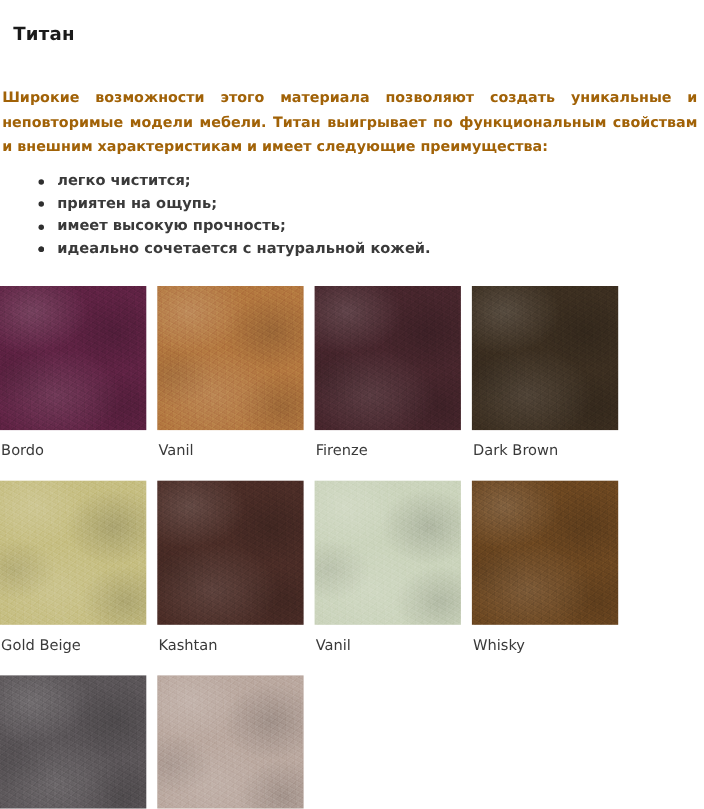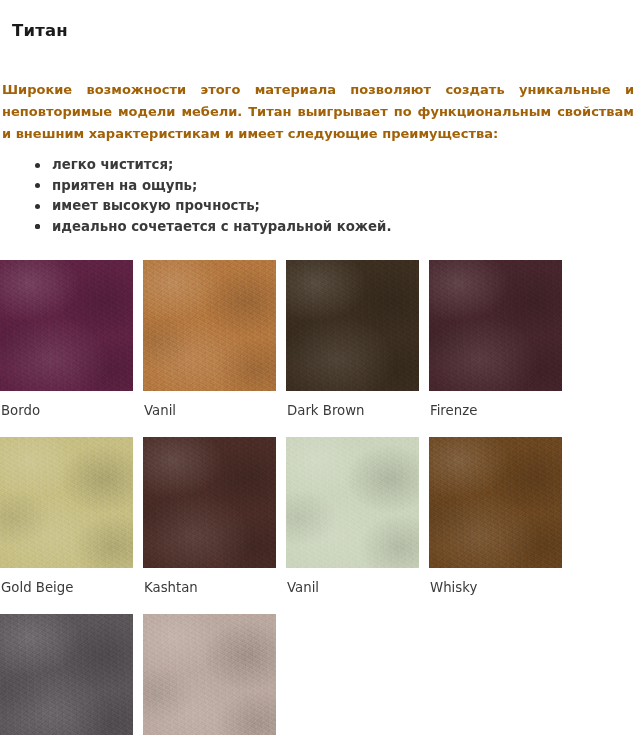--- a/index.html
+++ b/index.html
@@ -166,34 +166,34 @@
         <span class="swatch-label">Bordo</span>
       </div>
       <div class="swatch-cell">
         <div class="swatch" style="background: rgb(179, 119, 63);">
           <span class="mottle"></span>
           <span class="grain"></span>
         </div>
         <span class="swatch-label">Vanil</span>
       </div>
       <div class="swatch-cell">
+        <div class="swatch" style="background: rgb(70, 37, 44);">
+          <span class="mottle"></span>
+          <span class="grain"></span>
+        </div>
+        <span class="swatch-label">Firenze</span>
+      </div>
+      <div class="swatch-cell">
         <div class="swatch" style="background: rgb(59, 46, 32);">
           <span class="mottle"></span>
           <span class="grain"></span>
         </div>
         <span class="swatch-label">Dark Brown</span>
       </div>
       <div class="swatch-cell">
-        <div class="swatch" style="background: rgb(70, 37, 44);">
-          <span class="mottle"></span>
-          <span class="grain"></span>
-        </div>
-        <span class="swatch-label">Firenze</span>
-      </div>
-      <div class="swatch-cell">
         <div class="swatch" style="background: rgb(198, 190, 130);">
           <span class="mottle"></span>
           <span class="grain"></span>
         </div>
         <span class="swatch-label">Gold Beige</span>
       </div>
       <div class="swatch-cell">
         <div class="swatch" style="background: rgb(74, 44, 38);">
           <span class="mottle"></span>
           <span class="grain"></span>

